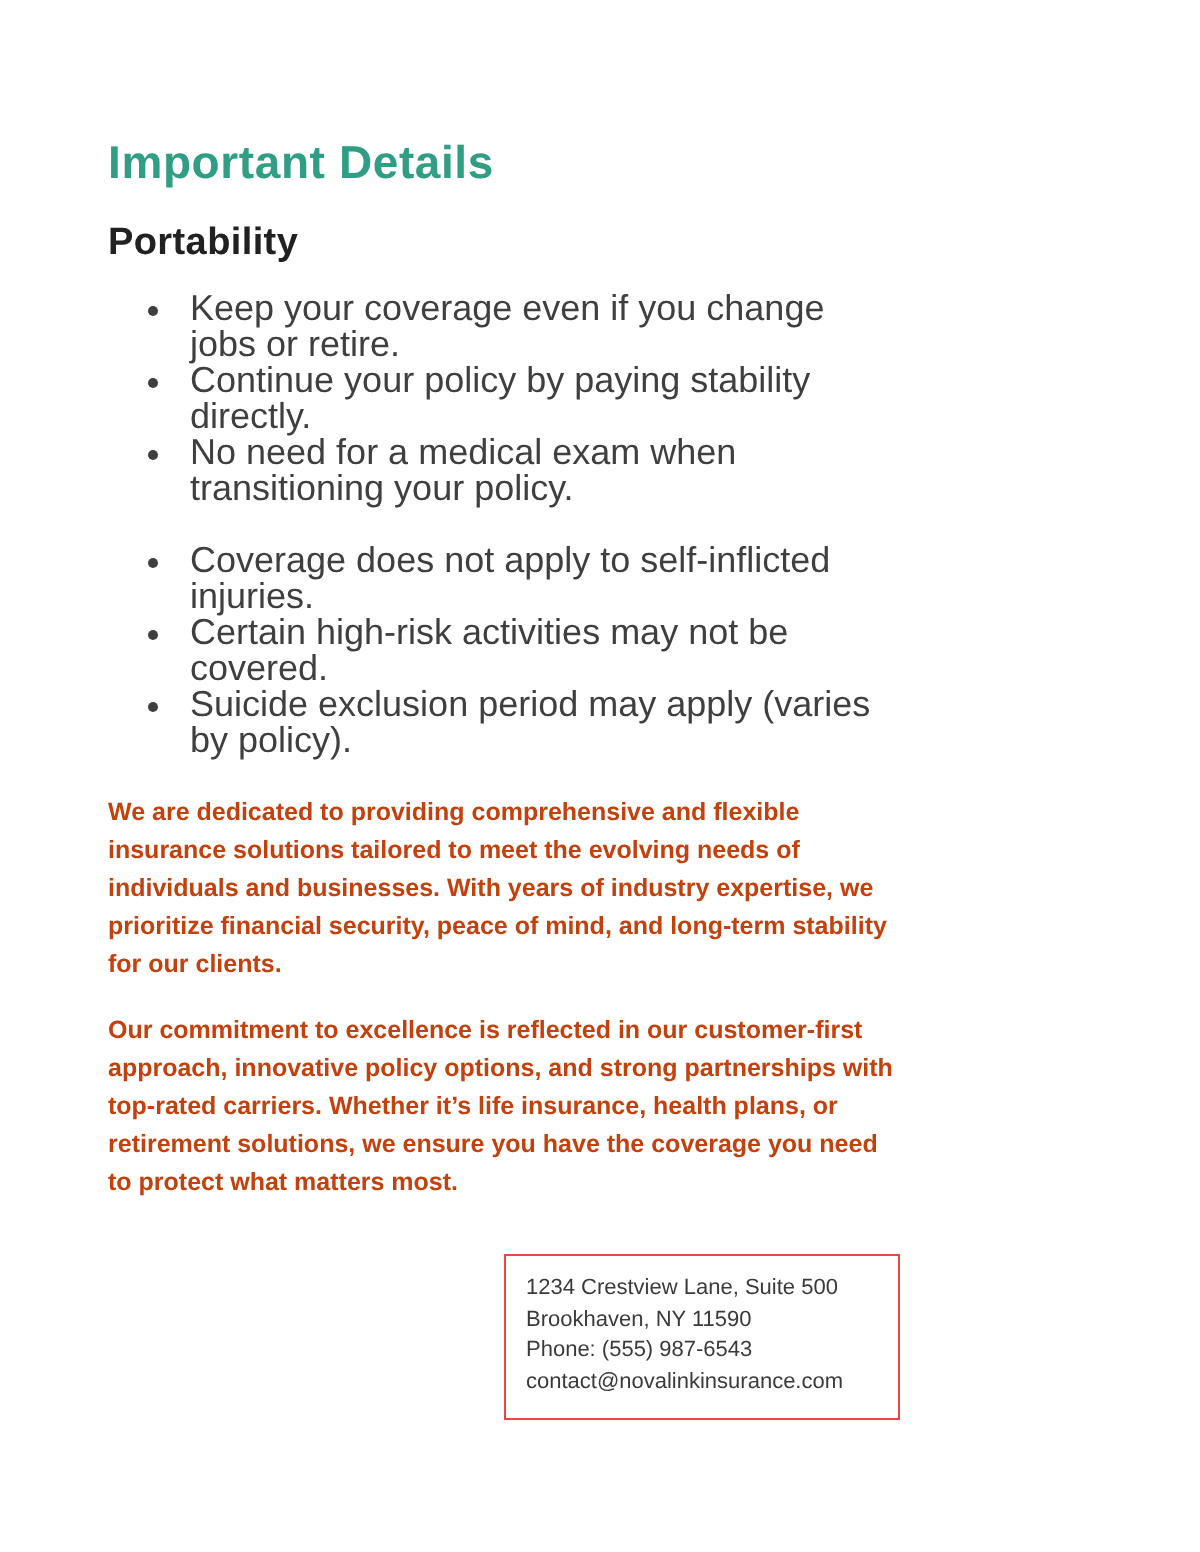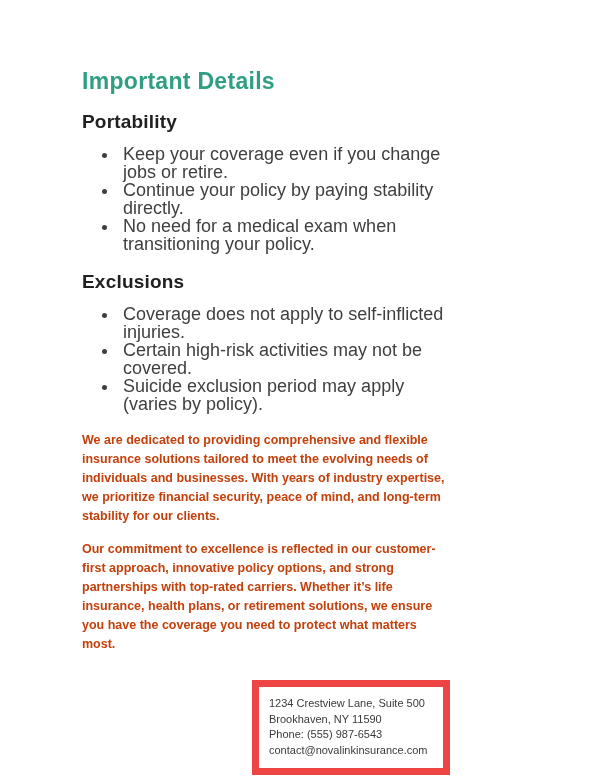--- a/index.html
+++ b/index.html
@@ -7,21 +7,21 @@
   body {
     width: 600px;
     height: 776px;
     font-family: "Liberation Sans", sans-serif;
     color: #404040;
     overflow: hidden;
   }
   .page {
     width: 520px;
     height: 776px;
-    padding: 68px 70px 0 82px;
+    padding: 68px 70px 0 54px;
   }
   .doc-title {
     font-size: 23px;
     font-weight: 700;
     color: #2f9e84;
     letter-spacing: 0.3px;
     margin-bottom: 16px;
   }
   .section-heading {
     font-size: 19px;
@@ -50,21 +50,21 @@
     line-height: 19px;
     color: #c2410c;
     margin-bottom: 14px;
     max-width: 465px;
     font-weight: bold;
   }
   .contact-box {
     margin-top: 26px;
     margin-left: auto;
     width: 198px;
-    border: 7px solid #ef4444;
+    border: 1px solid #ef4444;
     background: #ffffff;
     padding: 9px 10px 10px 10px;
   }
   .contact-box .contact-line {
     font-size: 11px;
     line-height: 15.5px;
     color: #3a3a3a;
   }
 </style>
 </head>
@@ -77,21 +77,20 @@
   <section>
     <h2 class="section-heading">Portability</h2>
     <ul class="bullet-list">
       <li>Keep your coverage even if you change jobs or retire.</li>
       <li>Continue your policy by paying stability directly.</li>
       <li>No need for a medical exam when transitioning your policy.</li>
     </ul>
   </section>
 
   <section>
-    <h2 class="section-heading">Exclusions</h2>
     <ul class="bullet-list">
       <li>Coverage does not apply to self-inflicted injuries.</li>
       <li>Certain high-risk activities may not be covered.</li>
       <li>Suicide exclusion period may apply (varies by policy).</li>
     </ul>
   </section>
 
   <section>
   </section>
 

